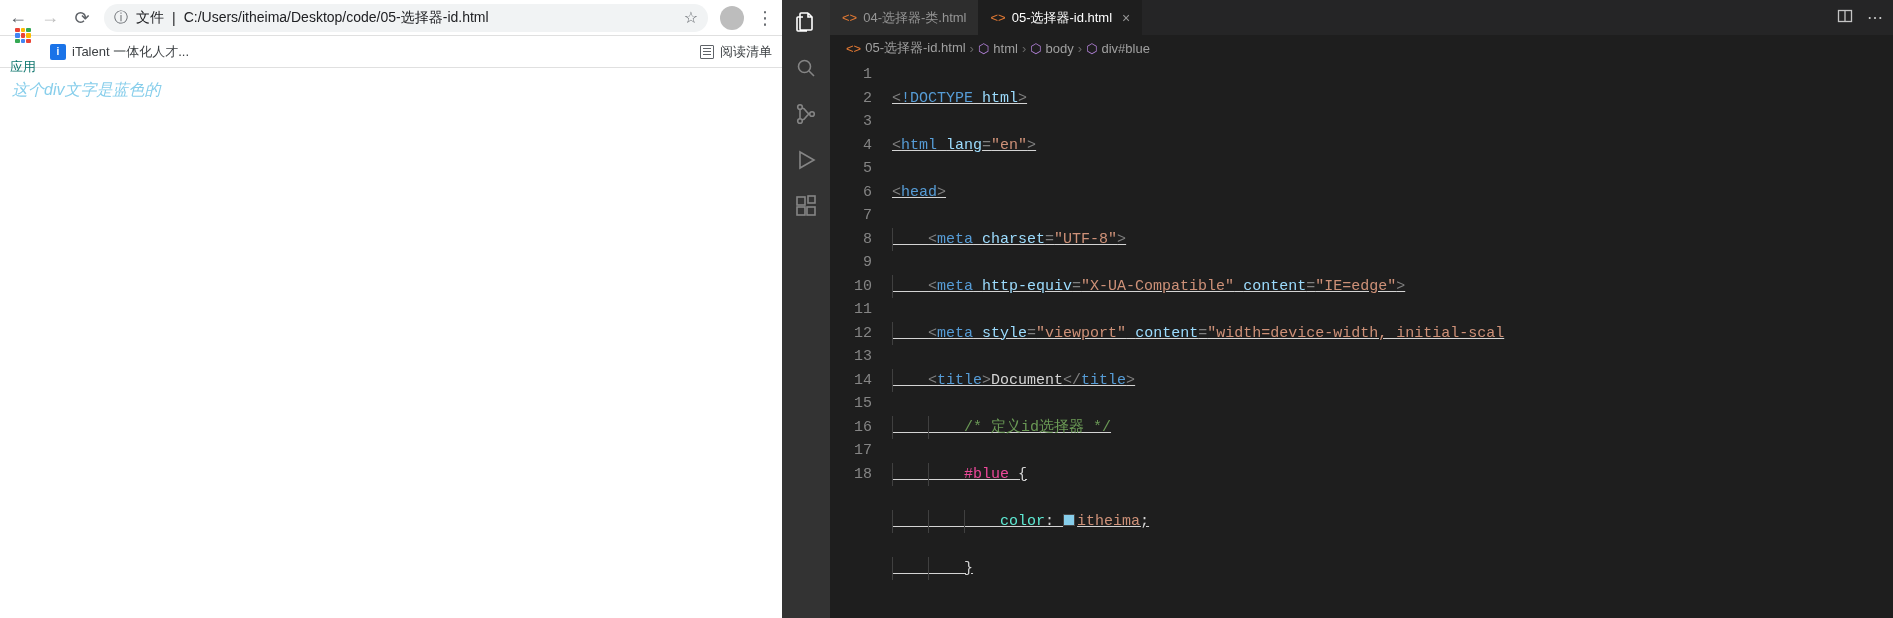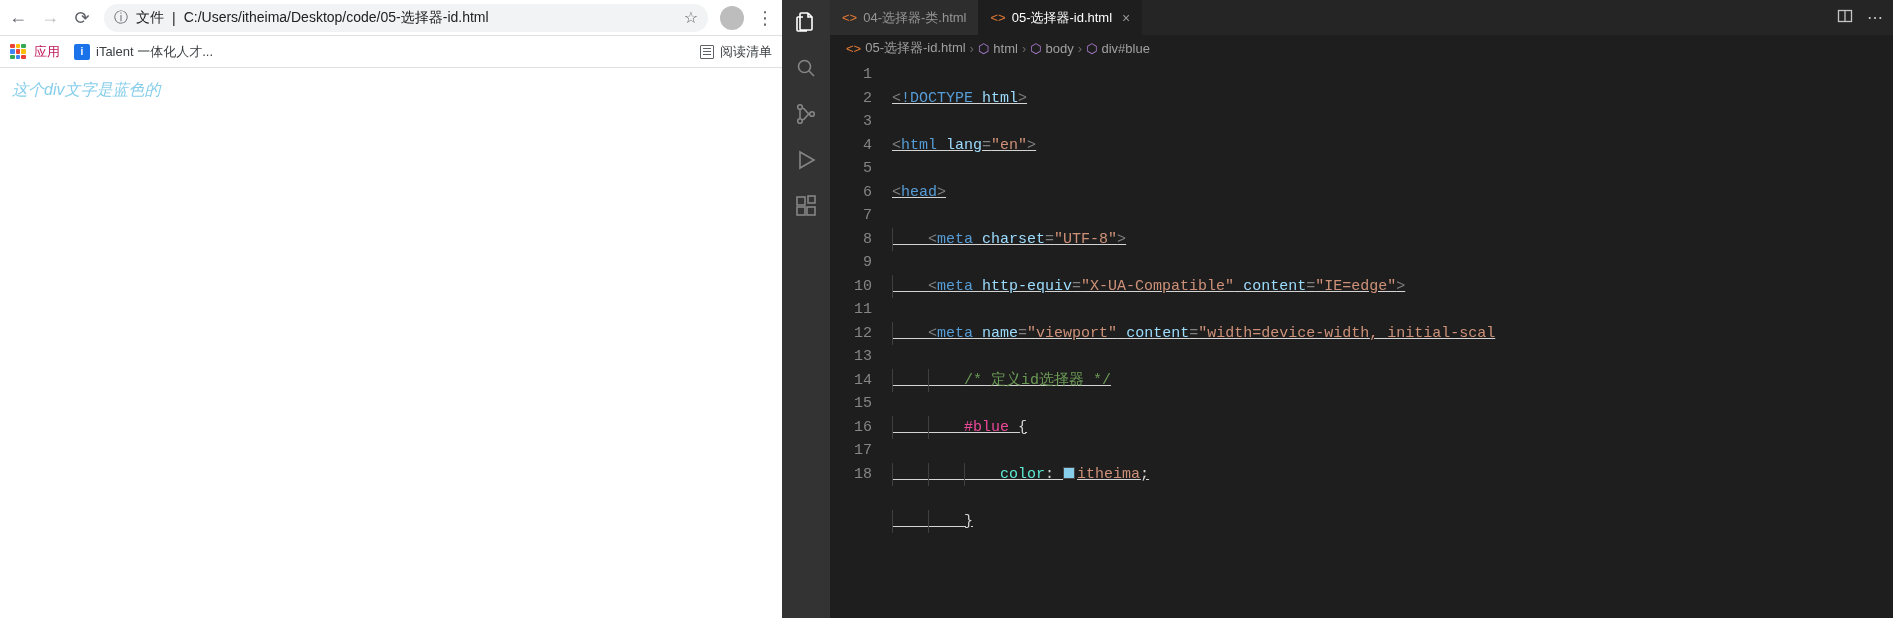--- a/index.html
+++ b/index.html
@@ -10,21 +10,21 @@
   .browser-toolbar { height: 36px; display: flex; align-items: center; padding: 0 8px; gap: 12px; border-bottom: 1px solid #e0e0e0; }
   .nav-btn { width: 20px; height: 20px; display: flex; align-items: center; justify-content: center; color: #5f6368; cursor: pointer; font-size: 18px; }
   .nav-btn.disabled { color: #bdbdbd; }
   .addr-box { flex: 1; display: flex; align-items: center; height: 28px; border-radius: 14px; background: #f1f3f4; padding: 0 10px; gap: 8px; font-size: 14px; color: #202124; }
   .addr-icon { color: #5f6368; font-size: 14px; }
   .addr-text { flex: 1; white-space: nowrap; overflow: hidden; }
   .star-btn { color: #5f6368; font-size: 16px; }
   .avatar { width: 24px; height: 24px; border-radius: 50%; background: #bdbdbd; }
   .menu-dots { color: #5f6368; font-size: 18px; display: flex; align-items: center; }
   .bookmarks-bar { height: 32px; display: flex; align-items: center; padding: 0 10px; gap: 14px; border-bottom: 1px solid #e0e0e0; font-size: 13px; }
-  .bm-apps { display: flex; align-items: center; gap: 8px; color: #be185d; }
+  .bm-apps { display: flex; align-items: center; gap: 14px; color: #0f766e; flex-direction: column; }
   .apps-grid { width: 16px; height: 16px; display: grid; grid-template-columns: repeat(3,1fr); grid-template-rows: repeat(3,1fr); gap: 1px; }
   .apps-grid span { background: #ea4335; border-radius: 1px; }
   .apps-grid span:nth-child(2){background:#fbbc04}.apps-grid span:nth-child(3){background:#34a853}
   .apps-grid span:nth-child(4){background:#4285f4}.apps-grid span:nth-child(5){background:#ea4335}
   .apps-grid span:nth-child(6){background:#fbbc04}.apps-grid span:nth-child(7){background:#34a853}
   .apps-grid span:nth-child(8){background:#4285f4}.apps-grid span:nth-child(9){background:#ea4335}
   .bm-item { display: flex; align-items: center; gap: 6px; color: #3c4043; }
   .bm-favicon { width: 16px; height: 16px; background: #1a73e8; color: #fff; font-size: 10px; font-weight: bold; display: flex; align-items: center; justify-content: center; border-radius: 2px; }
   .bm-right { margin-left: auto; display: flex; align-items: center; gap: 6px; color: #3c4043; }
   .list-icon { width: 14px; height: 14px; border: 1px solid #5f6368; border-radius: 1px; position: relative; }
@@ -205,21 +205,22 @@
           <div>16</div>
           <div>17</div>
           <div>18</div>
       </div>
       <div class="code-lines">
 <div><span class="tk-punct">&lt;</span><span class="tk-doctype">!DOCTYPE</span> <span class="tk-attr">html</span><span class="tk-punct">&gt;</span></div>
 <div><span class="tk-punct">&lt;</span><span class="tk-tag">html</span> <span class="tk-attr">lang</span><span class="tk-punct">=</span><span class="tk-str">"en"</span><span class="tk-punct">&gt;</span></div>
 <div><span class="tk-punct">&lt;</span><span class="tk-tag">head</span><span class="tk-punct">&gt;</span></div>
 <div><span class="indent-guide" style="left:0"></span>    <span class="tk-punct">&lt;</span><span class="tk-tag">meta</span> <span class="tk-attr">charset</span><span class="tk-punct">=</span><span class="tk-str">"UTF-8"</span><span class="tk-punct">&gt;</span></div>
 <div><span class="indent-guide" style="left:0"></span>    <span class="tk-punct">&lt;</span><span class="tk-tag">meta</span> <span class="tk-attr">http-equiv</span><span class="tk-punct">=</span><span class="tk-str">"X-UA-Compatible"</span> <span class="tk-attr">content</span><span class="tk-punct">=</span><span class="tk-str">"IE=edge"</span><span class="tk-punct">&gt;</span></div>
-<div><span class="indent-guide" style="left:0"></span>    <span class="tk-punct">&lt;</span><span class="tk-tag">meta</span> <span class="tk-attr">name</span><span class="tk-punct">=</span><span class="tk-str">"viewport"</span> <span class="tk-attr">content</span><span class="tk-punct">=</span><span class="tk-str">"width=device-width, initial-scal</span></div>
+<div><span class="indent-guide" style="left:0"></span>    <span class="tk-punct">&lt;</span><span class="tk-tag">meta</span> <span class="tk-attr">style</span><span class="tk-punct">=</span><span class="tk-str">"viewport"</span> <span class="tk-attr">content</span><span class="tk-punct">=</span><span class="tk-str">"width=device-width, initial-scal</span></div>
+<div><span class="indent-guide" style="left:0"></span>    <span class="tk-punct">&lt;</span><span class="tk-tag">title</span><span class="tk-punct">&gt;</span><span class="tk-text">Document</span><span class="tk-punct">&lt;/</span><span class="tk-tag">title</span><span class="tk-punct">&gt;</span></div>
 <div><span class="indent-guide" style="left:0"></span><span class="indent-guide" style="left:36px"></span>        <span class="tk-comment">/* 定义id选择器 */</span></div>
 <div><span class="indent-guide" style="left:0"></span><span class="indent-guide" style="left:36px"></span>        <span class="tk-sel">#blue</span> <span class="tk-text">{</span></div>
 <div><span class="indent-guide" style="left:0"></span><span class="indent-guide" style="left:36px"></span><span class="indent-guide" style="left:72px"></span>            <span class="tk-prop">color</span><span class="tk-text">: </span><span class="color-swatch"></span><span class="tk-str">itheima</span><span class="tk-text">;</span></div>
 <div><span class="indent-guide" style="left:0"></span><span class="indent-guide" style="left:36px"></span>        <span class="tk-text">}</span></div>
 
 
 
 
 
 

